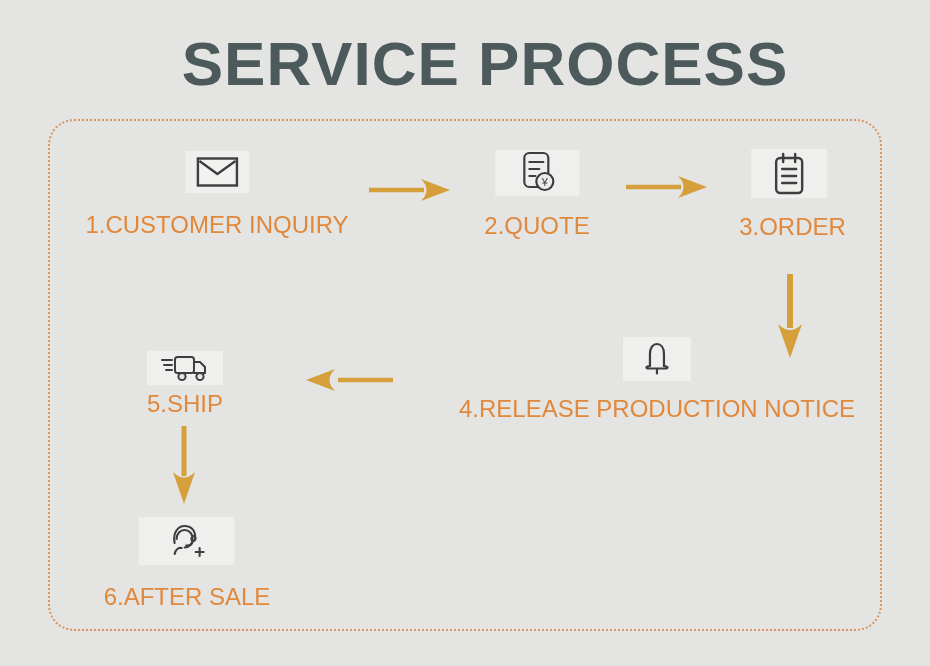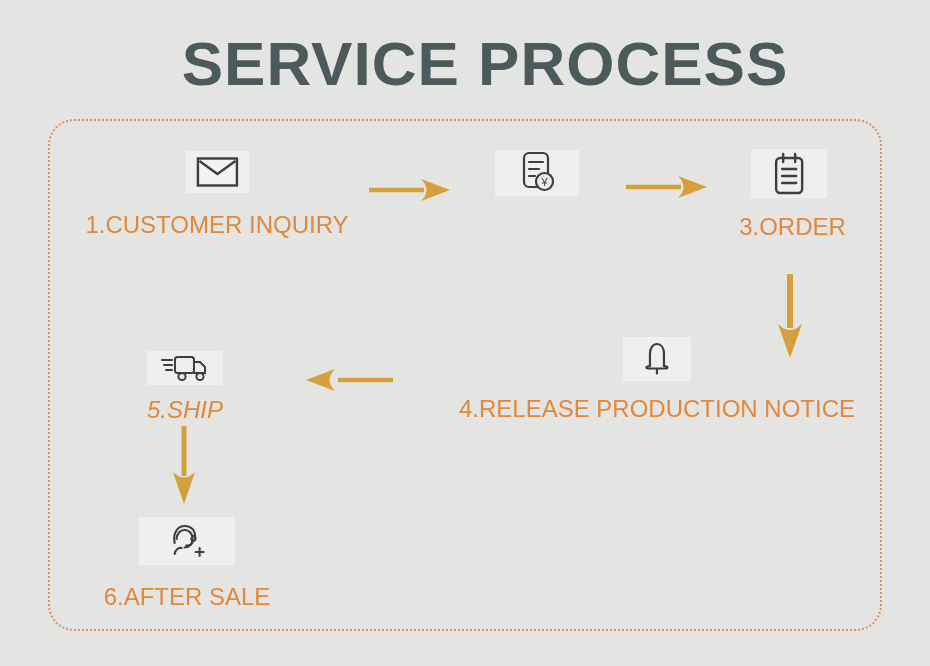--- a/index.html
+++ b/index.html
@@ -25,21 +25,21 @@
     display:flex; align-items:center; justify-content:center;
     background:rgba(247,247,245,.55);
   }
   .label{
     white-space:nowrap; font-size:24px; color:#e0883b; font-weight:400;
   }
   .s1{left:217px; top:151px;} .s1 .tile{width:64px;height:42px;} .s1 .label{margin-top:18px;}
   .s2{left:537px; top:150px;} .s2 .tile{width:84px;height:46px;} .s2 .label{margin-top:16px;}
   .s3{left:789px; top:149px;} .s3 .tile{width:76px;height:49px;} .s3 .label{margin-top:15px;margin-left:7px;}
   .s4{left:657px; top:337px;align-items:center;} .s4 .tile{width:68px;height:44px;} .s4 .label{margin-top:14px;}
-  .s5{left:185px; top:351px;} .s5 .tile{width:76px;height:34px;} .s5 .label{margin-top:11px;font-style:italic;}
+  .s5{left:185px; top:351px;} .s5 .tile{width:76px;height:34px;} .s5 .label{margin-top:5px;}
   .s6{left:187px; top:517px;} .s6 .tile{width:96px;height:48px;} .s6 .label{margin-top:18px;}
   .arrow{position:absolute;}
   .a12{left:366px; top:177px;}
   .a23{left:623px; top:174px;}
   .a34{left:776px; top:272px;}
   .a45{left:306px; top:367px;}
   .a56{left:170px; top:424px;}
   svg{display:block;}
 </style>
 </head>
@@ -72,20 +72,21 @@
     <span class="tile">
       <svg width="40" height="46" viewBox="0 0 40 46" fill="none" stroke="#3e3e3e" stroke-width="2.2" stroke-linecap="round">
         <rect x="7" y="3" width="24" height="34" rx="5"></rect>
         <path d="M12 12 H26"></path>
         <path d="M12 19 H22"></path>
         <path d="M12 26 H18"></path>
         <circle cx="27.5" cy="31.5" r="8.5" fill="#ebebe9"></circle>
         <text x="27.5" y="35.5" font-size="11" font-family="Liberation Sans, sans-serif" fill="#3e3e3e" stroke="none" text-anchor="middle">¥</text>
       </svg>
     </span>
+    <span class="label">2.QUOTE</span>
   </div>
 
   <div class="arrow a23">
     <svg width="84" height="26" viewBox="0 0 84 26">
       <line x1="3" y1="13" x2="58" y2="13" stroke="#d5a03c" stroke-width="4.5"></line>
       <path d="M84,13 L55,2 Q66,13 55,24 Z" fill="#d5a03c"></path>
     </svg>
   </div>
 
   <div class="step s3">

